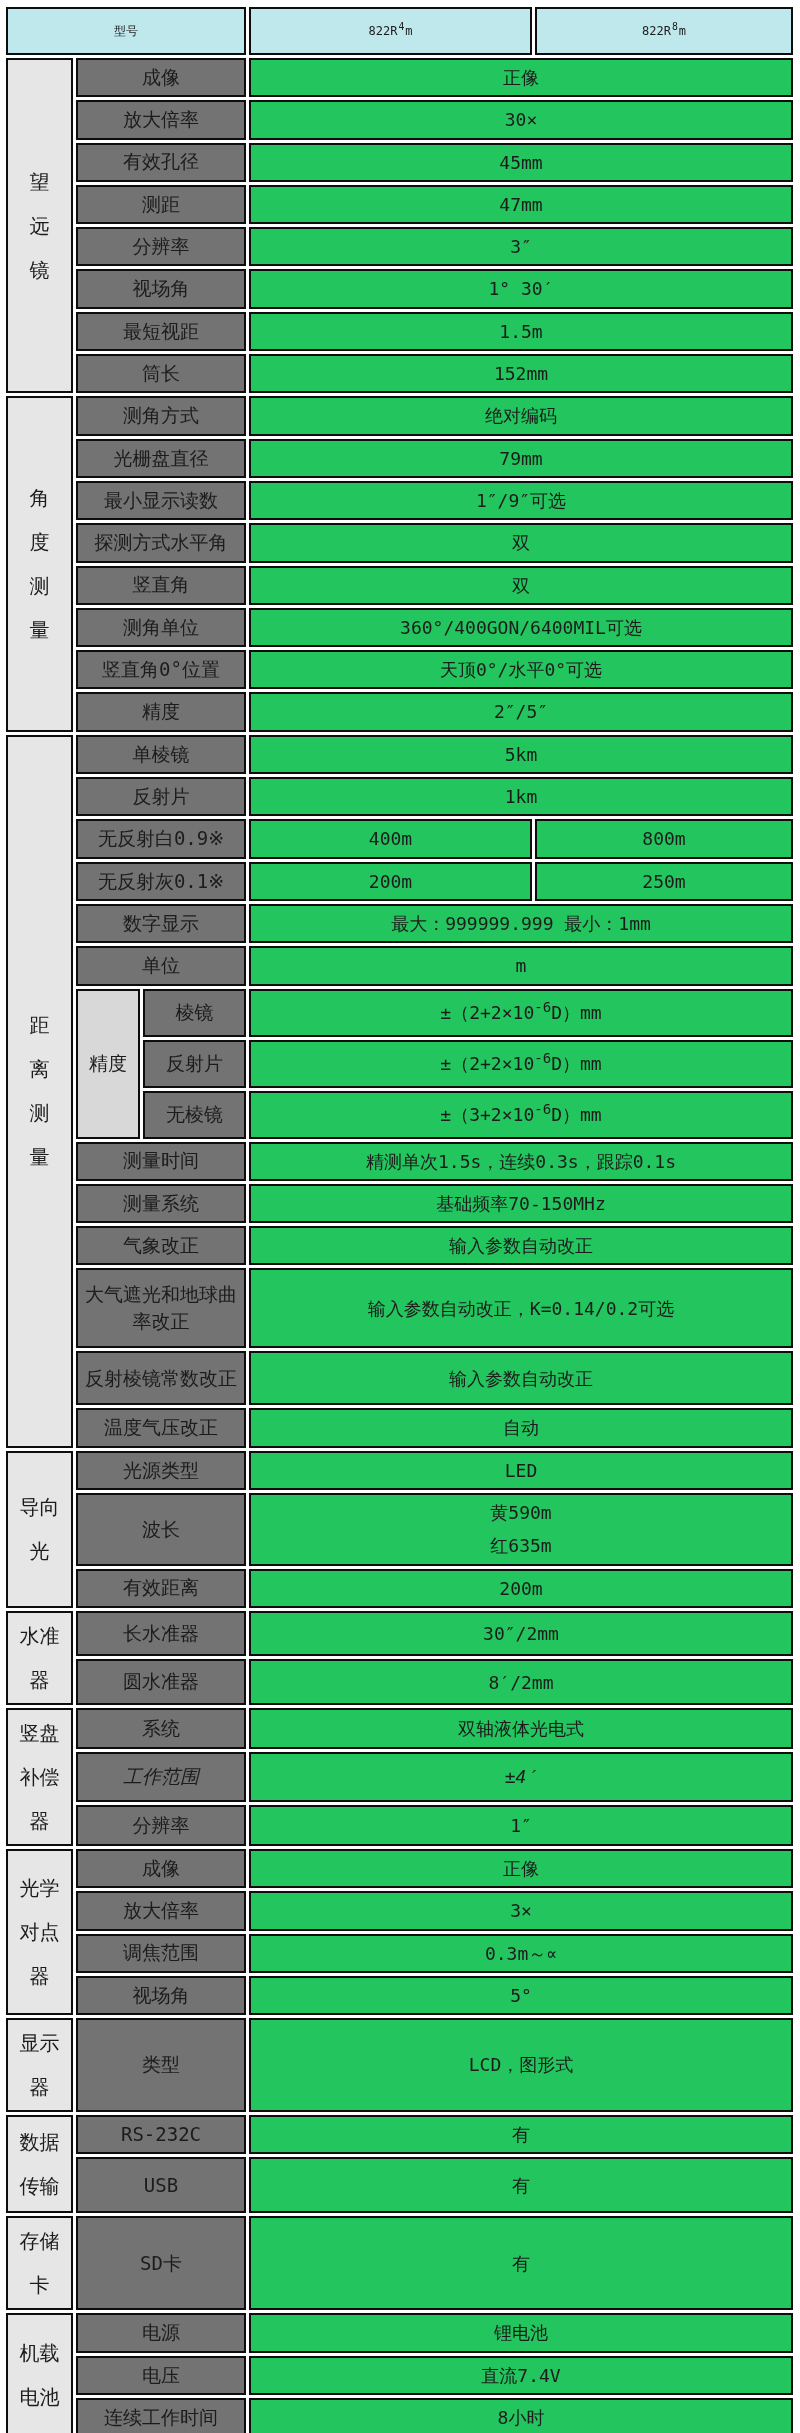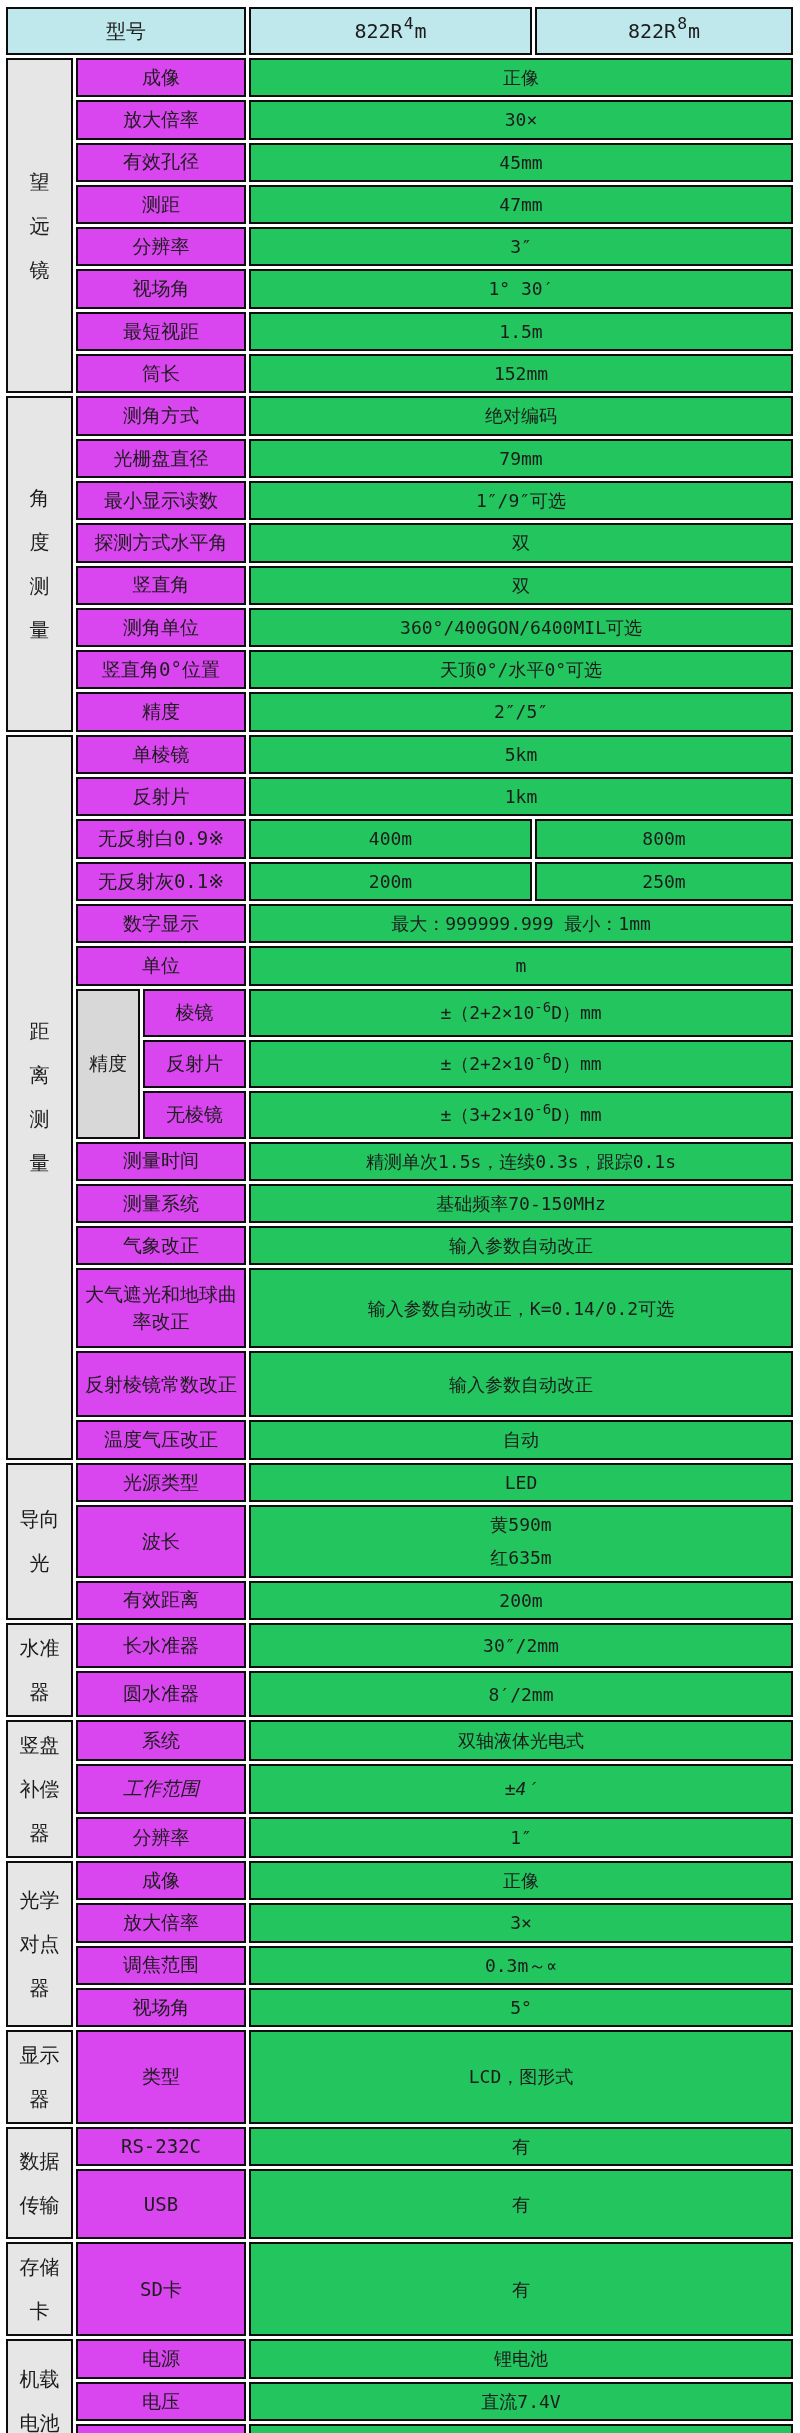--- a/index.html
+++ b/index.html
@@ -22,31 +22,31 @@
     font-size: 19px;
     color: #1c1c1c;
     padding: 1px 4px;
     overflow: hidden;
     box-sizing: border-box;
   }
   tr { height: 39px; }
   tr.header-row { height: 48px; }
   td.hdr {
     background: #bfe8ec;
-    font-size: 20px;
+    font-size: 12px;
   }
   td.sec {
     background: #e6e6e6;
     white-space: pre-line;
     line-height: 2.2;
     font-size: 20px;
     padding: 1px 2px;
   }
   td.attr {
-    background: #d946ef;
+    background: #737373;
     line-height: 1.45;
     padding: 1px 5px;
   }
   td.grp {
     background: #d8d8d8;
   }
   td.val {
     background: #22c55e;
     white-space: pre-line;
     line-height: 1.85;
@@ -209,21 +209,21 @@
           <td class="val" colspan="2" rowspan="1">基础频率70-150MHz</td>
         </tr>
         <tr>
           <td class="attr" colspan="2" rowspan="1">气象改正</td>
           <td class="val" colspan="2" rowspan="1">输入参数自动改正</td>
         </tr>
         <tr style="height: 80px;">
           <td class="attr" colspan="2" rowspan="1">大气遮光和地球曲率改正</td>
           <td class="val" colspan="2" rowspan="1">输入参数自动改正，K=0.14/0.2可选</td>
         </tr>
-        <tr style="height: 66px;">
+        <tr style="height: 54px;">
           <td class="attr" colspan="2" rowspan="1">反射棱镜常数改正</td>
           <td class="val" colspan="2" rowspan="1">输入参数自动改正</td>
         </tr>
         <tr>
           <td class="attr" colspan="2" rowspan="1">温度气压改正</td>
           <td class="val" colspan="2" rowspan="1">自动</td>
         </tr>
         <tr>
           <td class="sec" colspan="1" rowspan="3">导向
 光</td>
@@ -288,21 +288,21 @@
 器</td>
           <td class="attr" colspan="2" rowspan="1">类型</td>
           <td class="val" colspan="2" rowspan="1">LCD，图形式</td>
         </tr>
         <tr style="height: 36px;">
           <td class="sec" colspan="1" rowspan="2">数据
 传输</td>
           <td class="attr" colspan="2" rowspan="1">RS-232C</td>
           <td class="val" colspan="2" rowspan="1">有</td>
         </tr>
-        <tr style="height: 70px;">
+        <tr style="height: 56px;">
           <td class="attr" colspan="2" rowspan="1">USB</td>
           <td class="val" colspan="2" rowspan="1">有</td>
         </tr>
         <tr style="height: 62px;">
           <td class="sec" colspan="1" rowspan="1">存储
 卡</td>
           <td class="attr" colspan="2" rowspan="1">SD卡</td>
           <td class="val" colspan="2" rowspan="1">有</td>
         </tr>
         <tr>

